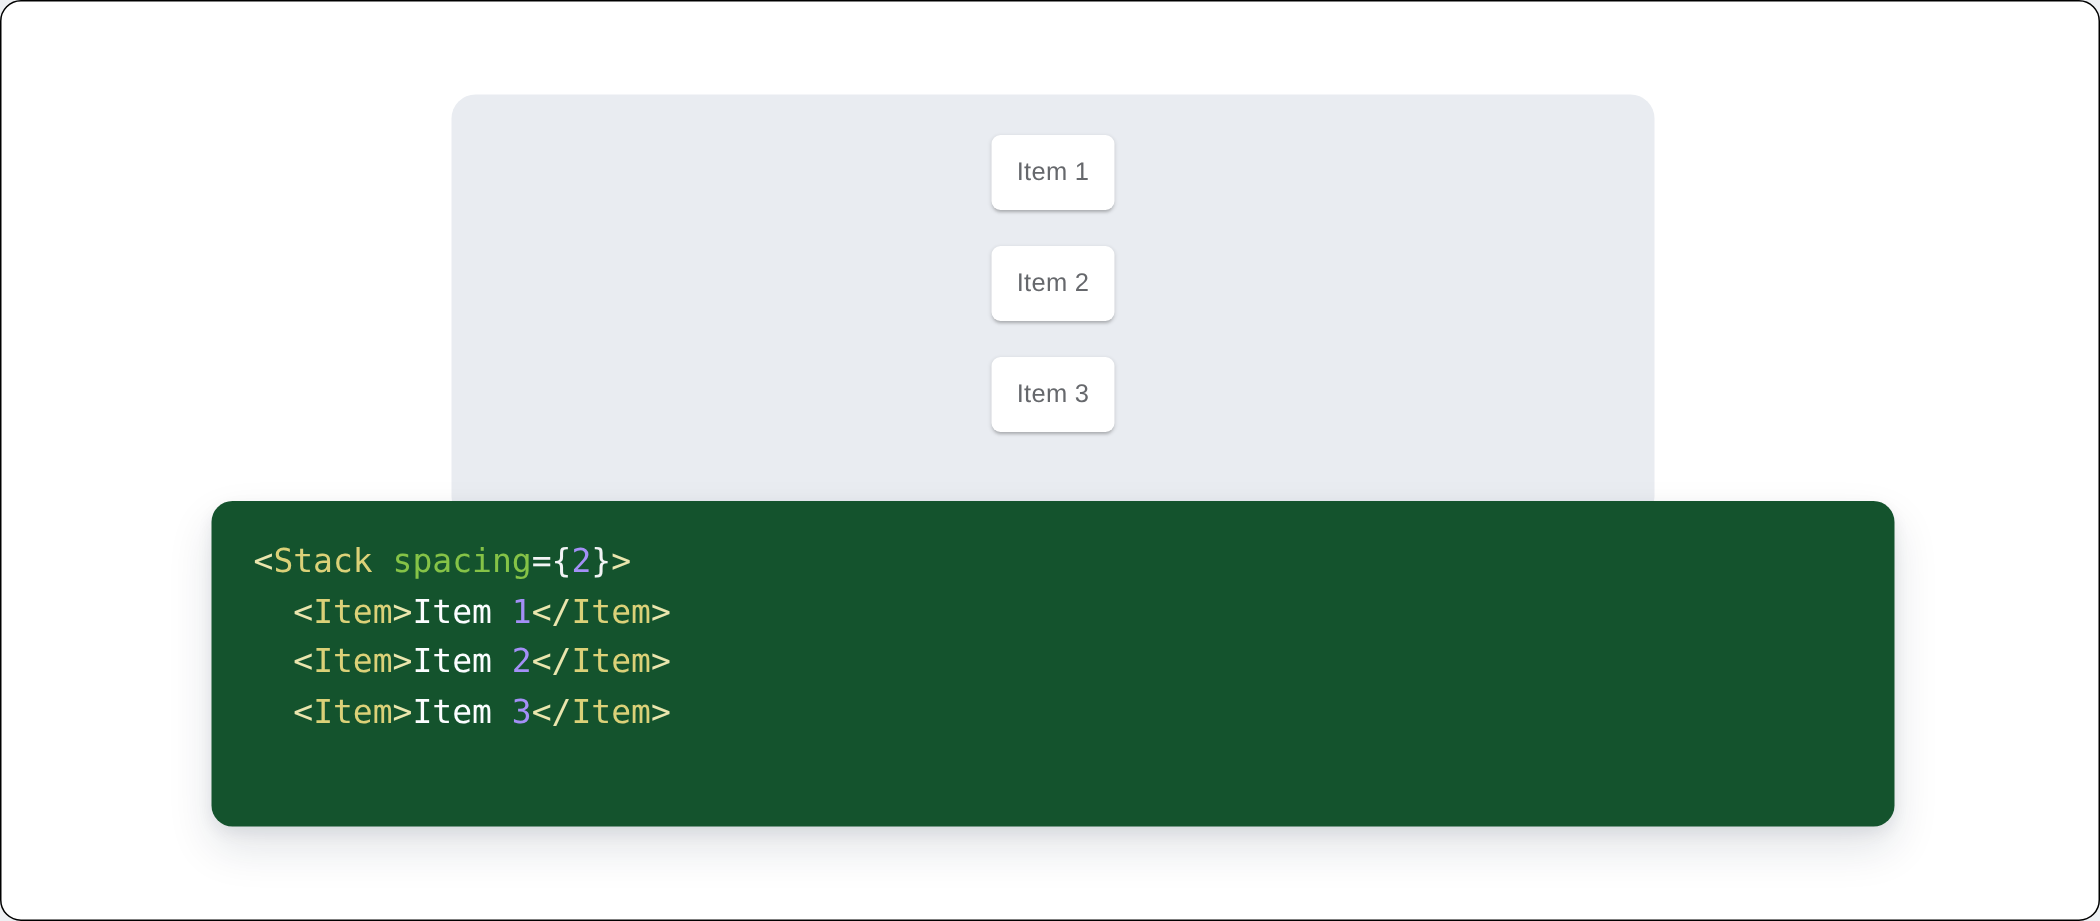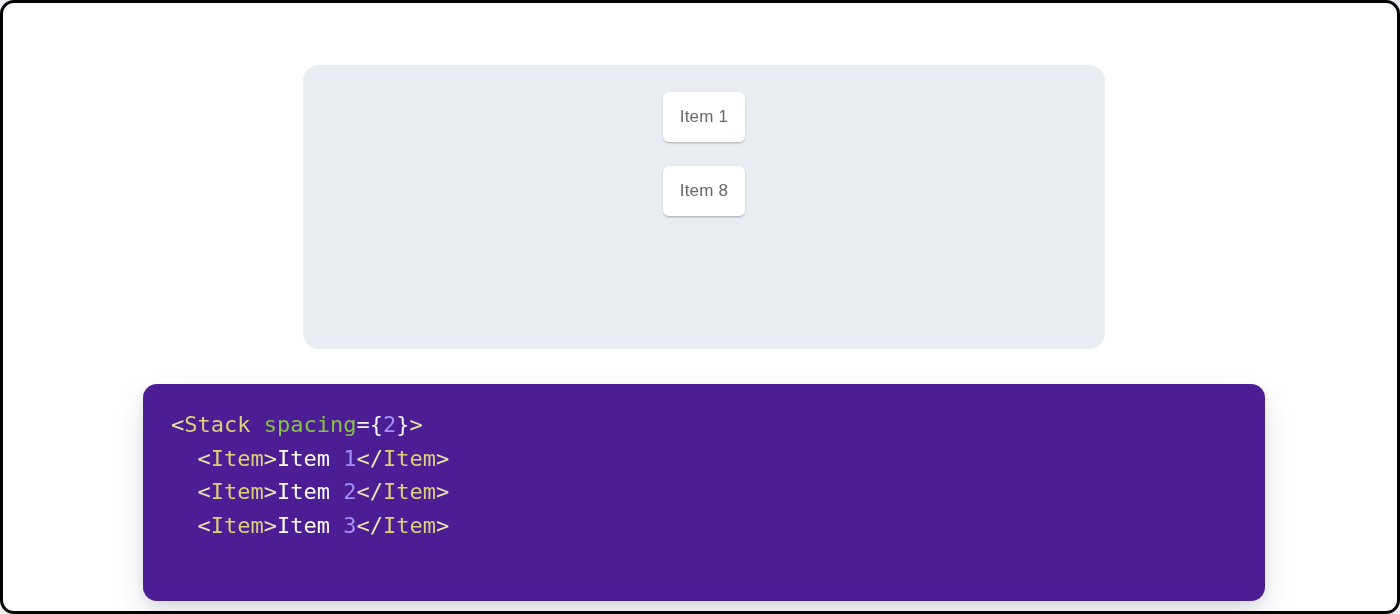--- a/index.html
+++ b/index.html
@@ -7,21 +7,21 @@
     width: 1400px; height: 614px;
     background: #eef0f3;
     font-family: "Liberation Sans", sans-serif;
     overflow: hidden;
   }
   .frame {
     position: absolute;
     left: 0; top: 0;
     width: 1400px; height: 614px;
     background: #ffffff;
-    border: 3px solid #000000;
+    border: 1px solid #000000;
     border-radius: 14px;
   }
   .demo-panel {
     position: absolute;
     left: 300px; top: 62px;
     width: 802px; height: 284px;
     border-radius: 16px;
   }
   .stack {
     position: absolute;
@@ -64,25 +64,28 @@
 <body>
 
 <div class="frame">
 
   <div class="demo-panel" style="background: rgb(233, 236, 241);">
     <div class="stack">
         <div class="item-card">
           <span class="item-label">Item 1</span>
         </div>
         <div class="item-card">
-          <span class="item-label">Item 8</span>
+          <span class="item-label">Item 2</span>
+        </div>
+        <div class="item-card">
+          <span class="item-label">Item 3</span>
         </div>
       </div>
   </div>
 
-  <div class="code-block" style="background: #4c1d95; margin-top: 48px;">
+  <div class="code-block" style="background: #14532d;">
       <div class="code-line"><span style="color: rgb(234, 230, 174);">&lt;</span><span style="color: rgb(219, 209, 120);">Stack</span><span style="color: rgb(251, 253, 255);"> </span><span style="color: rgb(133, 195, 71);">spacing</span><span style="color: rgb(242, 244, 245);">=</span><span style="color: rgb(242, 244, 245);">{</span><span style="color: rgb(164, 143, 247);">2</span><span style="color: rgb(242, 244, 245);">}</span><span style="color: rgb(234, 230, 174);">&gt;</span></div>
       <div class="code-line"><span style="color: rgb(251, 253, 255);">  </span><span style="color: rgb(234, 230, 174);">&lt;</span><span style="color: rgb(219, 209, 120);">Item</span><span style="color: rgb(234, 230, 174);">&gt;</span><span style="color: rgb(251, 253, 255);">Item </span><span style="color: rgb(164, 143, 247);">1</span><span style="color: rgb(234, 230, 174);">&lt;/</span><span style="color: rgb(219, 209, 120);">Item</span><span style="color: rgb(234, 230, 174);">&gt;</span></div>
       <div class="code-line"><span style="color: rgb(251, 253, 255);">  </span><span style="color: rgb(234, 230, 174);">&lt;</span><span style="color: rgb(219, 209, 120);">Item</span><span style="color: rgb(234, 230, 174);">&gt;</span><span style="color: rgb(251, 253, 255);">Item </span><span style="color: rgb(164, 143, 247);">2</span><span style="color: rgb(234, 230, 174);">&lt;/</span><span style="color: rgb(219, 209, 120);">Item</span><span style="color: rgb(234, 230, 174);">&gt;</span></div>
       <div class="code-line"><span style="color: rgb(251, 253, 255);">  </span><span style="color: rgb(234, 230, 174);">&lt;</span><span style="color: rgb(219, 209, 120);">Item</span><span style="color: rgb(234, 230, 174);">&gt;</span><span style="color: rgb(251, 253, 255);">Item </span><span style="color: rgb(164, 143, 247);">3</span><span style="color: rgb(234, 230, 174);">&lt;/</span><span style="color: rgb(219, 209, 120);">Item</span><span style="color: rgb(234, 230, 174);">&gt;</span></div>
     </div>
 
 </div>
 
 </body></html>

